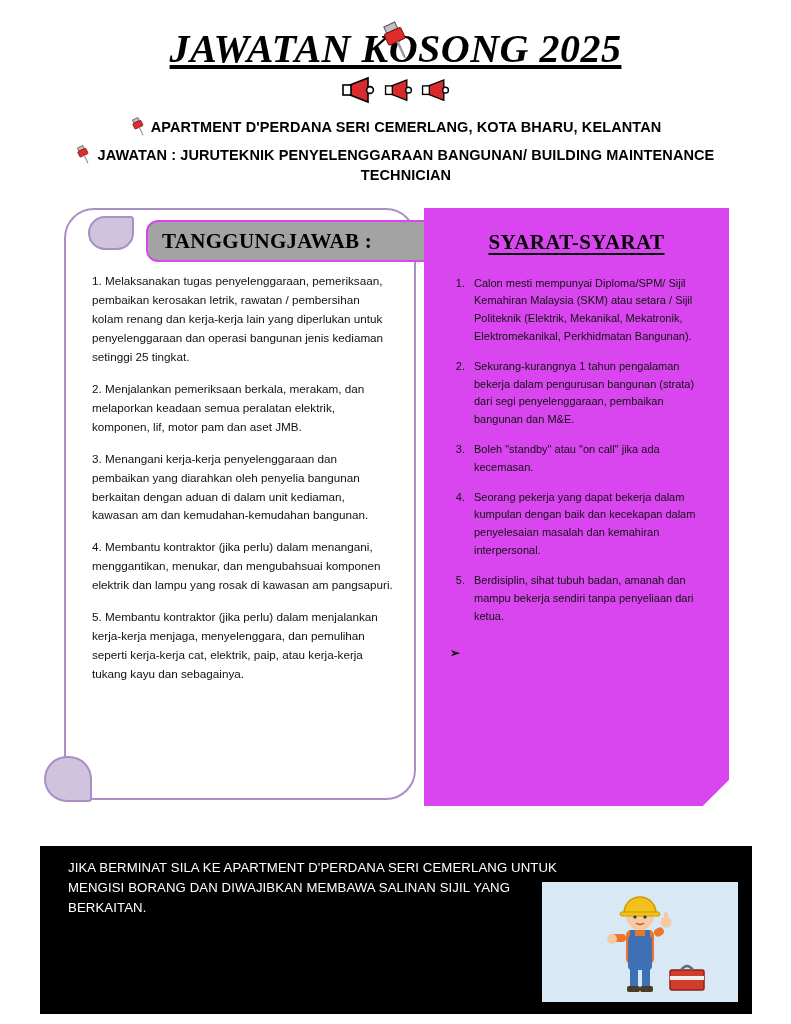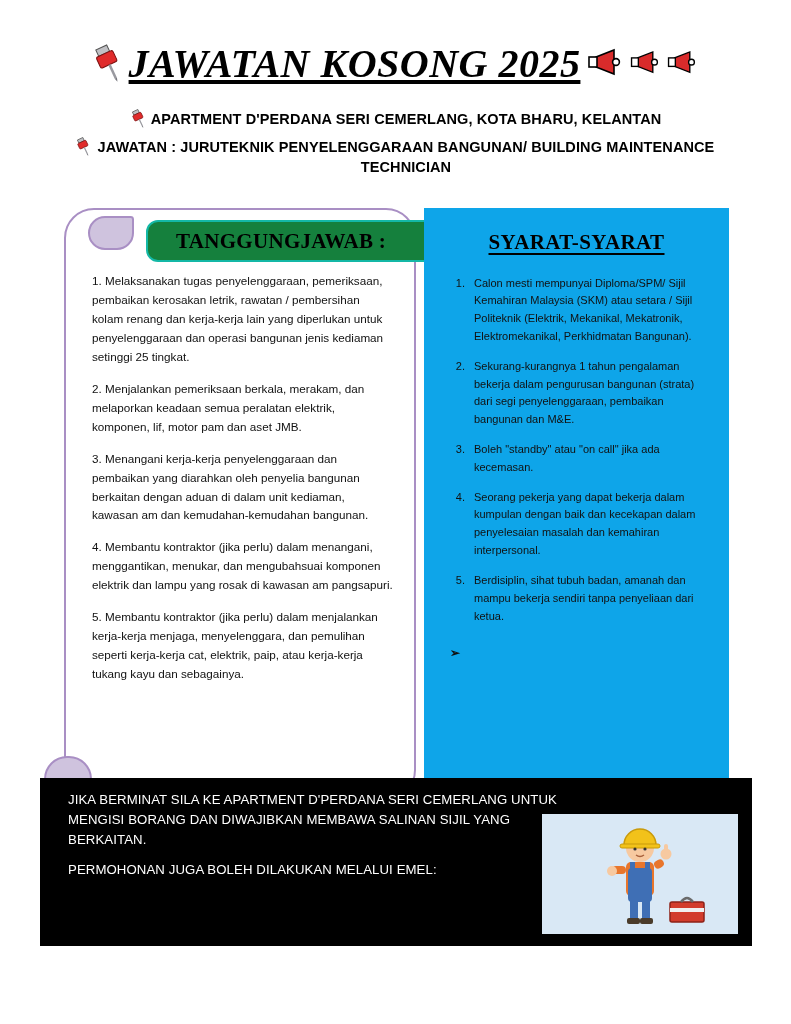--- a/index.html
+++ b/index.html
@@ -26,20 +26,21 @@
     left: 0;
     width: 791px;
     text-align: center;
   }
   .title-row {
     display: flex;
     align-items: center;
     justify-content: center;
     gap: 4px;
     height: 58px;
+    flex-direction: column;
   }
   .main-title {
     font-family: "Liberation Serif", serif;
     font-weight: bold;
     font-style: italic;
     font-size: 40px;
     letter-spacing: 0.5px;
     color: #000000;
     text-decoration: underline;
     text-underline-offset: 3px;
@@ -52,21 +53,21 @@
   .sub-line {
     display: flex;
     align-items: flex-start;
     justify-content: center;
     gap: 4px;
     font-weight: bold;
     font-size: 14.5px;
     color: #000;
     letter-spacing: 0.1px;
   }
-  .sub-line.first { margin-top: 18px; }
+  .sub-line.first { margin-top: 26px; }
   .sub-line.second { margin-top: 8px; }
   .sub-text { max-width: 620px; text-align: center; line-height: 1.35; }
   .small-pin { width: 17px; height: 20px; flex: none; position: relative; top: -1px; }
 
   
   .left-panel {
     position: absolute;
     left: 64px;
     top: 208px;
     width: 352px;
@@ -94,26 +95,26 @@
     border: 2.5px solid #a98fc4;
     border-radius: 24px 24px 4px 24px;
     background: #cfc3de;
   }
   .tanggungjawab-box {
     position: absolute;
     left: 146px;
     top: 220px;
     width: 290px;
     height: 42px;
-    border: 2px solid #14b8a6;
+    border: 2px solid #d946ef;
     border-radius: 12px;
-    background: #15803d;
+    background: #a3a3a3;
     display: flex;
     align-items: center;
-    padding-left: 28px;
+    padding-left: 14px;
   }
   .tanggungjawab-box .lbl {
     font-family: "Liberation Serif", serif;
     font-weight: bold;
     font-size: 21px;
     color: #000;
     letter-spacing: 0.3px;
   }
   .left-body {
     position: absolute;
@@ -126,21 +127,21 @@
   }
   .left-body p { margin: 0 0 13px 0; }
 
   
   .right-panel {
     position: absolute;
     left: 424px;
     top: 208px;
     width: 305px;
     height: 598px;
-    background: #0ea5e9;
+    background: #d946ef;
   }
   .right-panel::after {
     content: "";
     position: absolute;
     right: 0;
     bottom: 0;
     width: 0;
     height: 0;
     border-left: 26px solid transparent;
     border-bottom: 26px solid #ffffff;
@@ -181,21 +182,21 @@
     font-size: 11.9px;
     font-weight: bold;
     color: #111;
   }
   .gaji-arrow { font-size: 12px; line-height: 1.4; }
 
   
   .footer {
     position: absolute;
     left: 40px;
-    top: 778px;
+    top: 846px;
     width: 712px;
     height: 168px;
     background: #000000;
     color: #ffffff;
   }
   .footer-text {
     position: absolute;
     left: 28px;
     top: 12px;
     width: 500px;
@@ -306,21 +307,20 @@
     <div class="gaji-row">
       <span class="gaji-arrow">➢</span>
     </div>
     <div class="fold"></div>
   </div>
 
   <div class="footer">
     <div class="footer-text">
       <div class="blk">JIKA BERMINAT SILA KE APARTMENT D'PERDANA SERI CEMERLANG UNTUK MENGISI BORANG DAN DIWAJIBKAN MEMBAWA SALINAN SIJIL YANG BERKAITAN.</div>
       <div class="blk">
-        <div>PERMOHONAN JUGA BOLEH DILAKUKAN MELALUI EMEL:</div>
       </div>
     </div>
 
     <div class="worker">
       <svg width="196" height="120" viewBox="0 0 196 120">
         <rect x="0" y="0" width="196" height="120" fill="#d9e8f5"></rect>
 
         <circle cx="98" cy="34" r="14" fill="#f7c9a0"></circle>
         <path d="M82 31 a16 16 0 0 1 32 0 z" fill="#f2c21a" stroke="#c99a0a" stroke-width="1.5"></path>
         <rect x="78" y="30" width="40" height="4" rx="2" fill="#f2c21a" stroke="#c99a0a" stroke-width="1"></rect>

